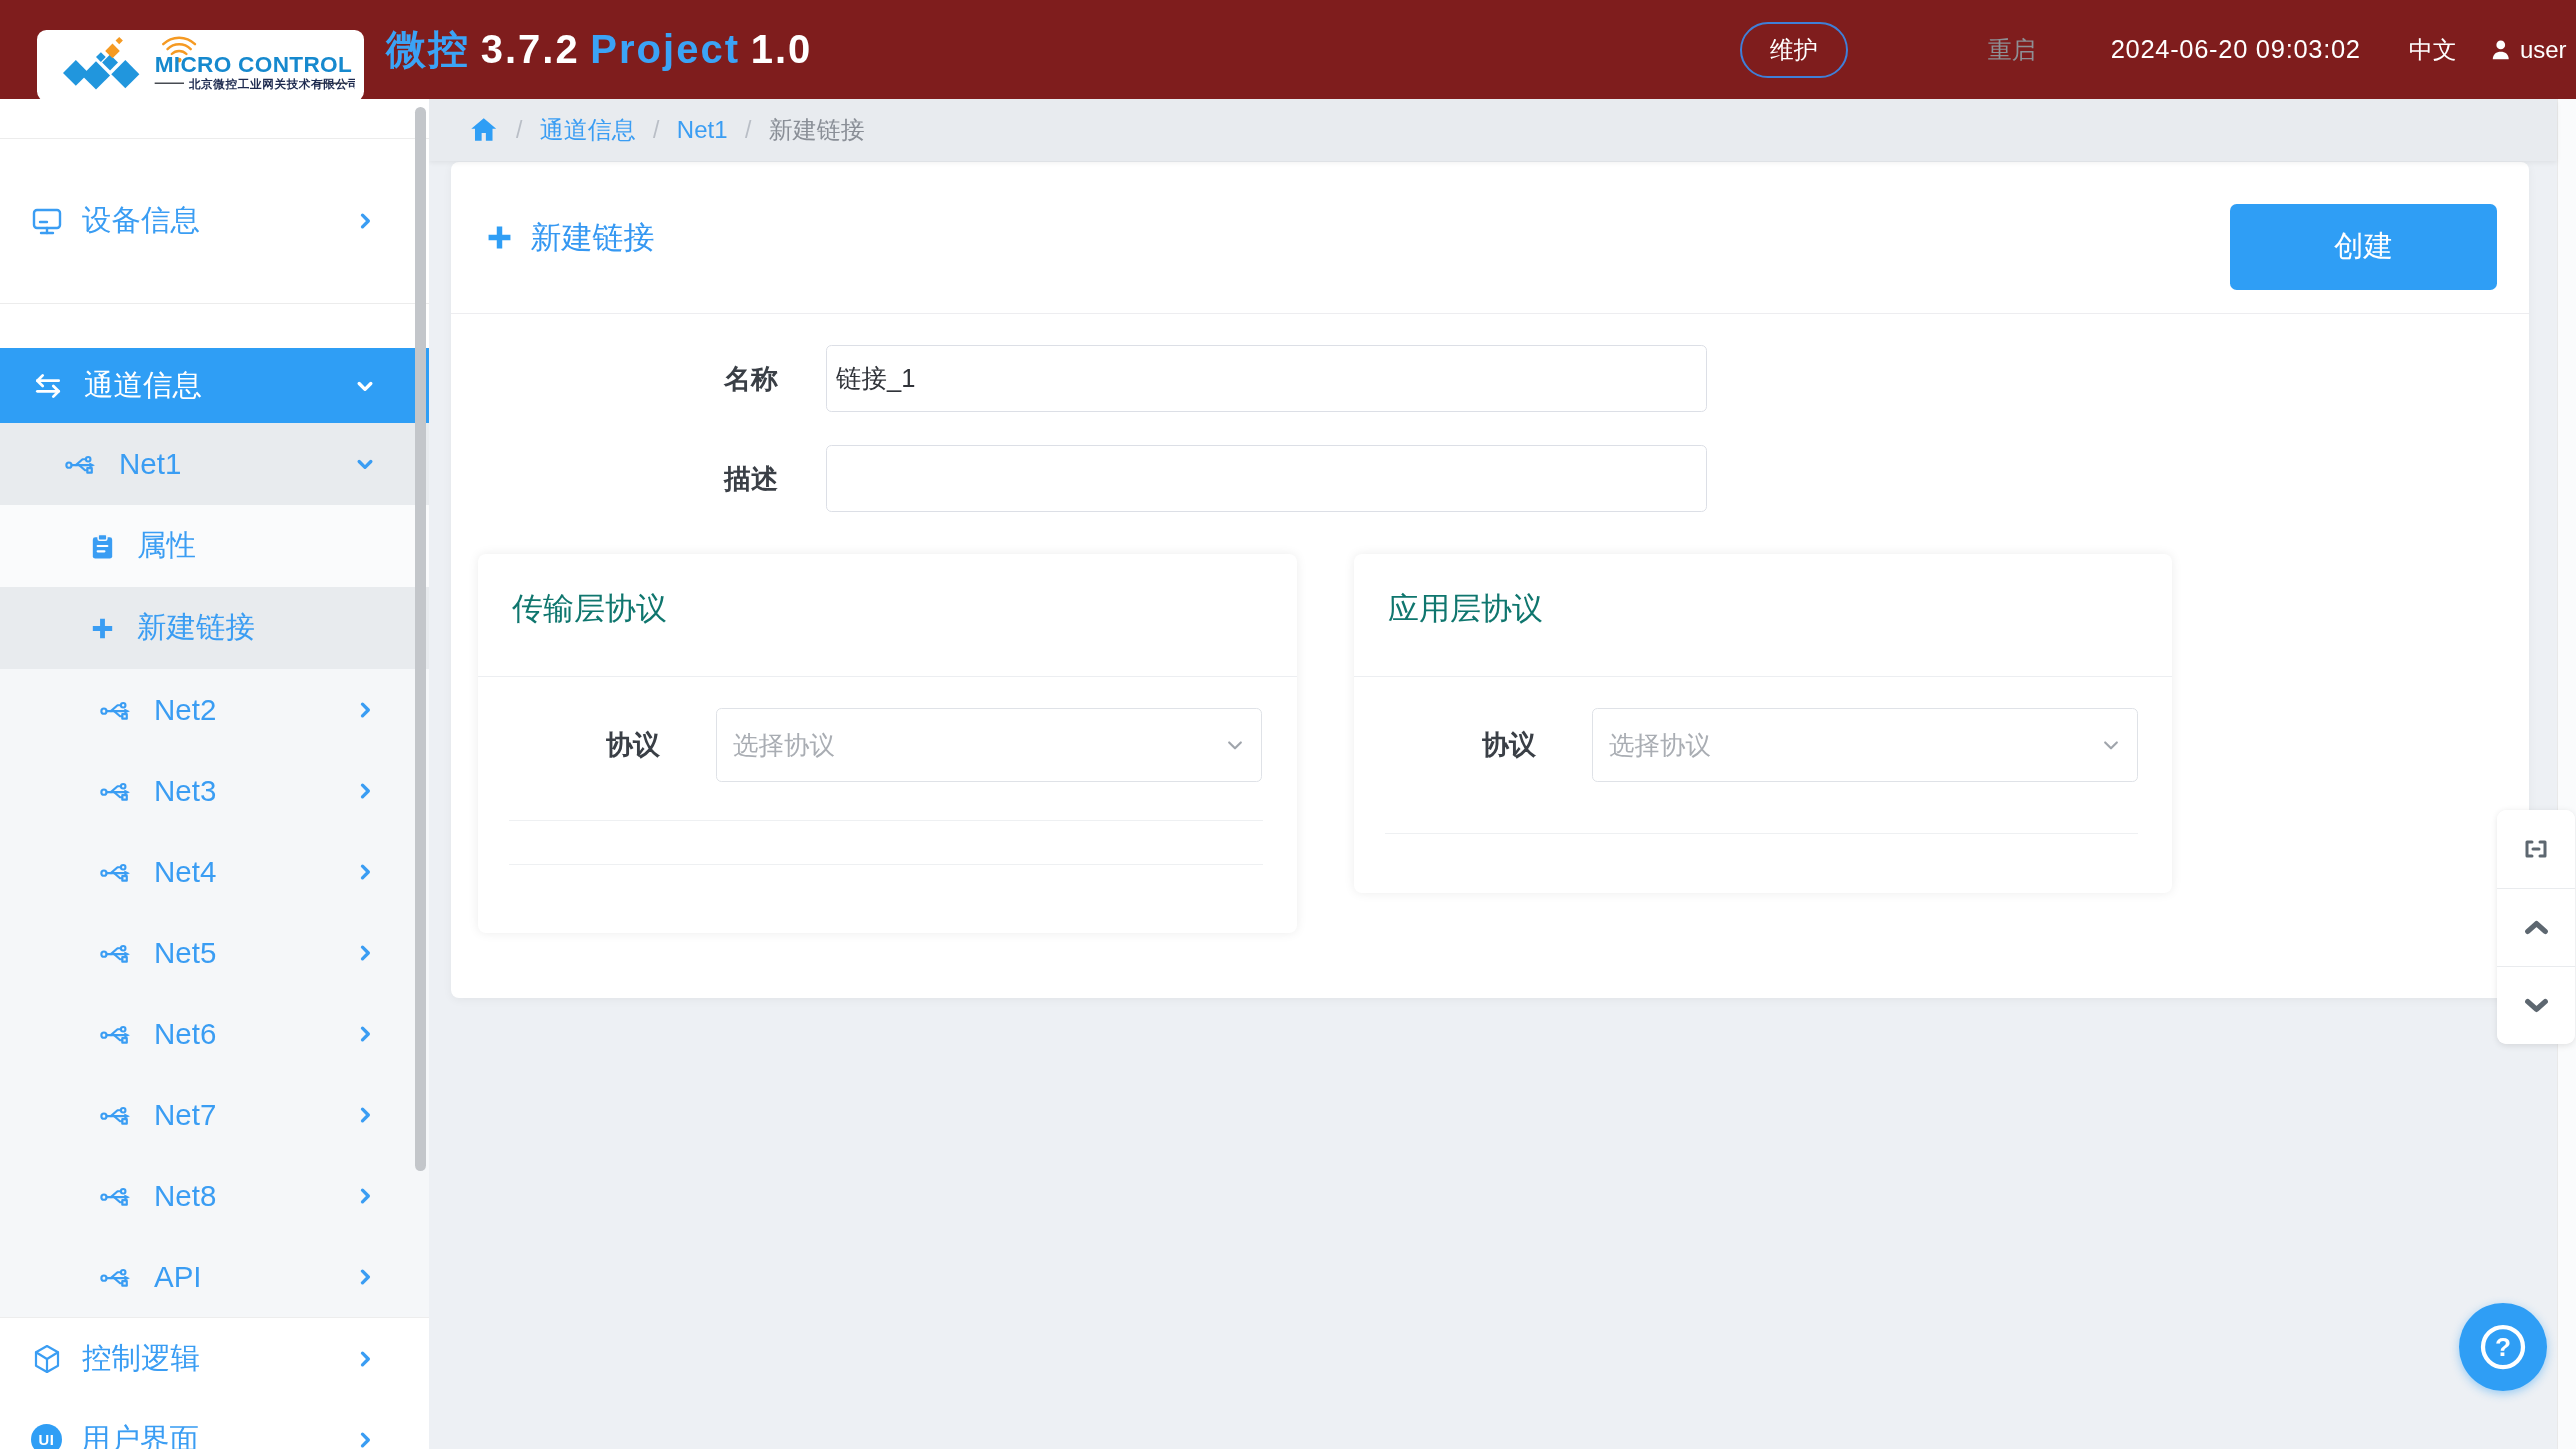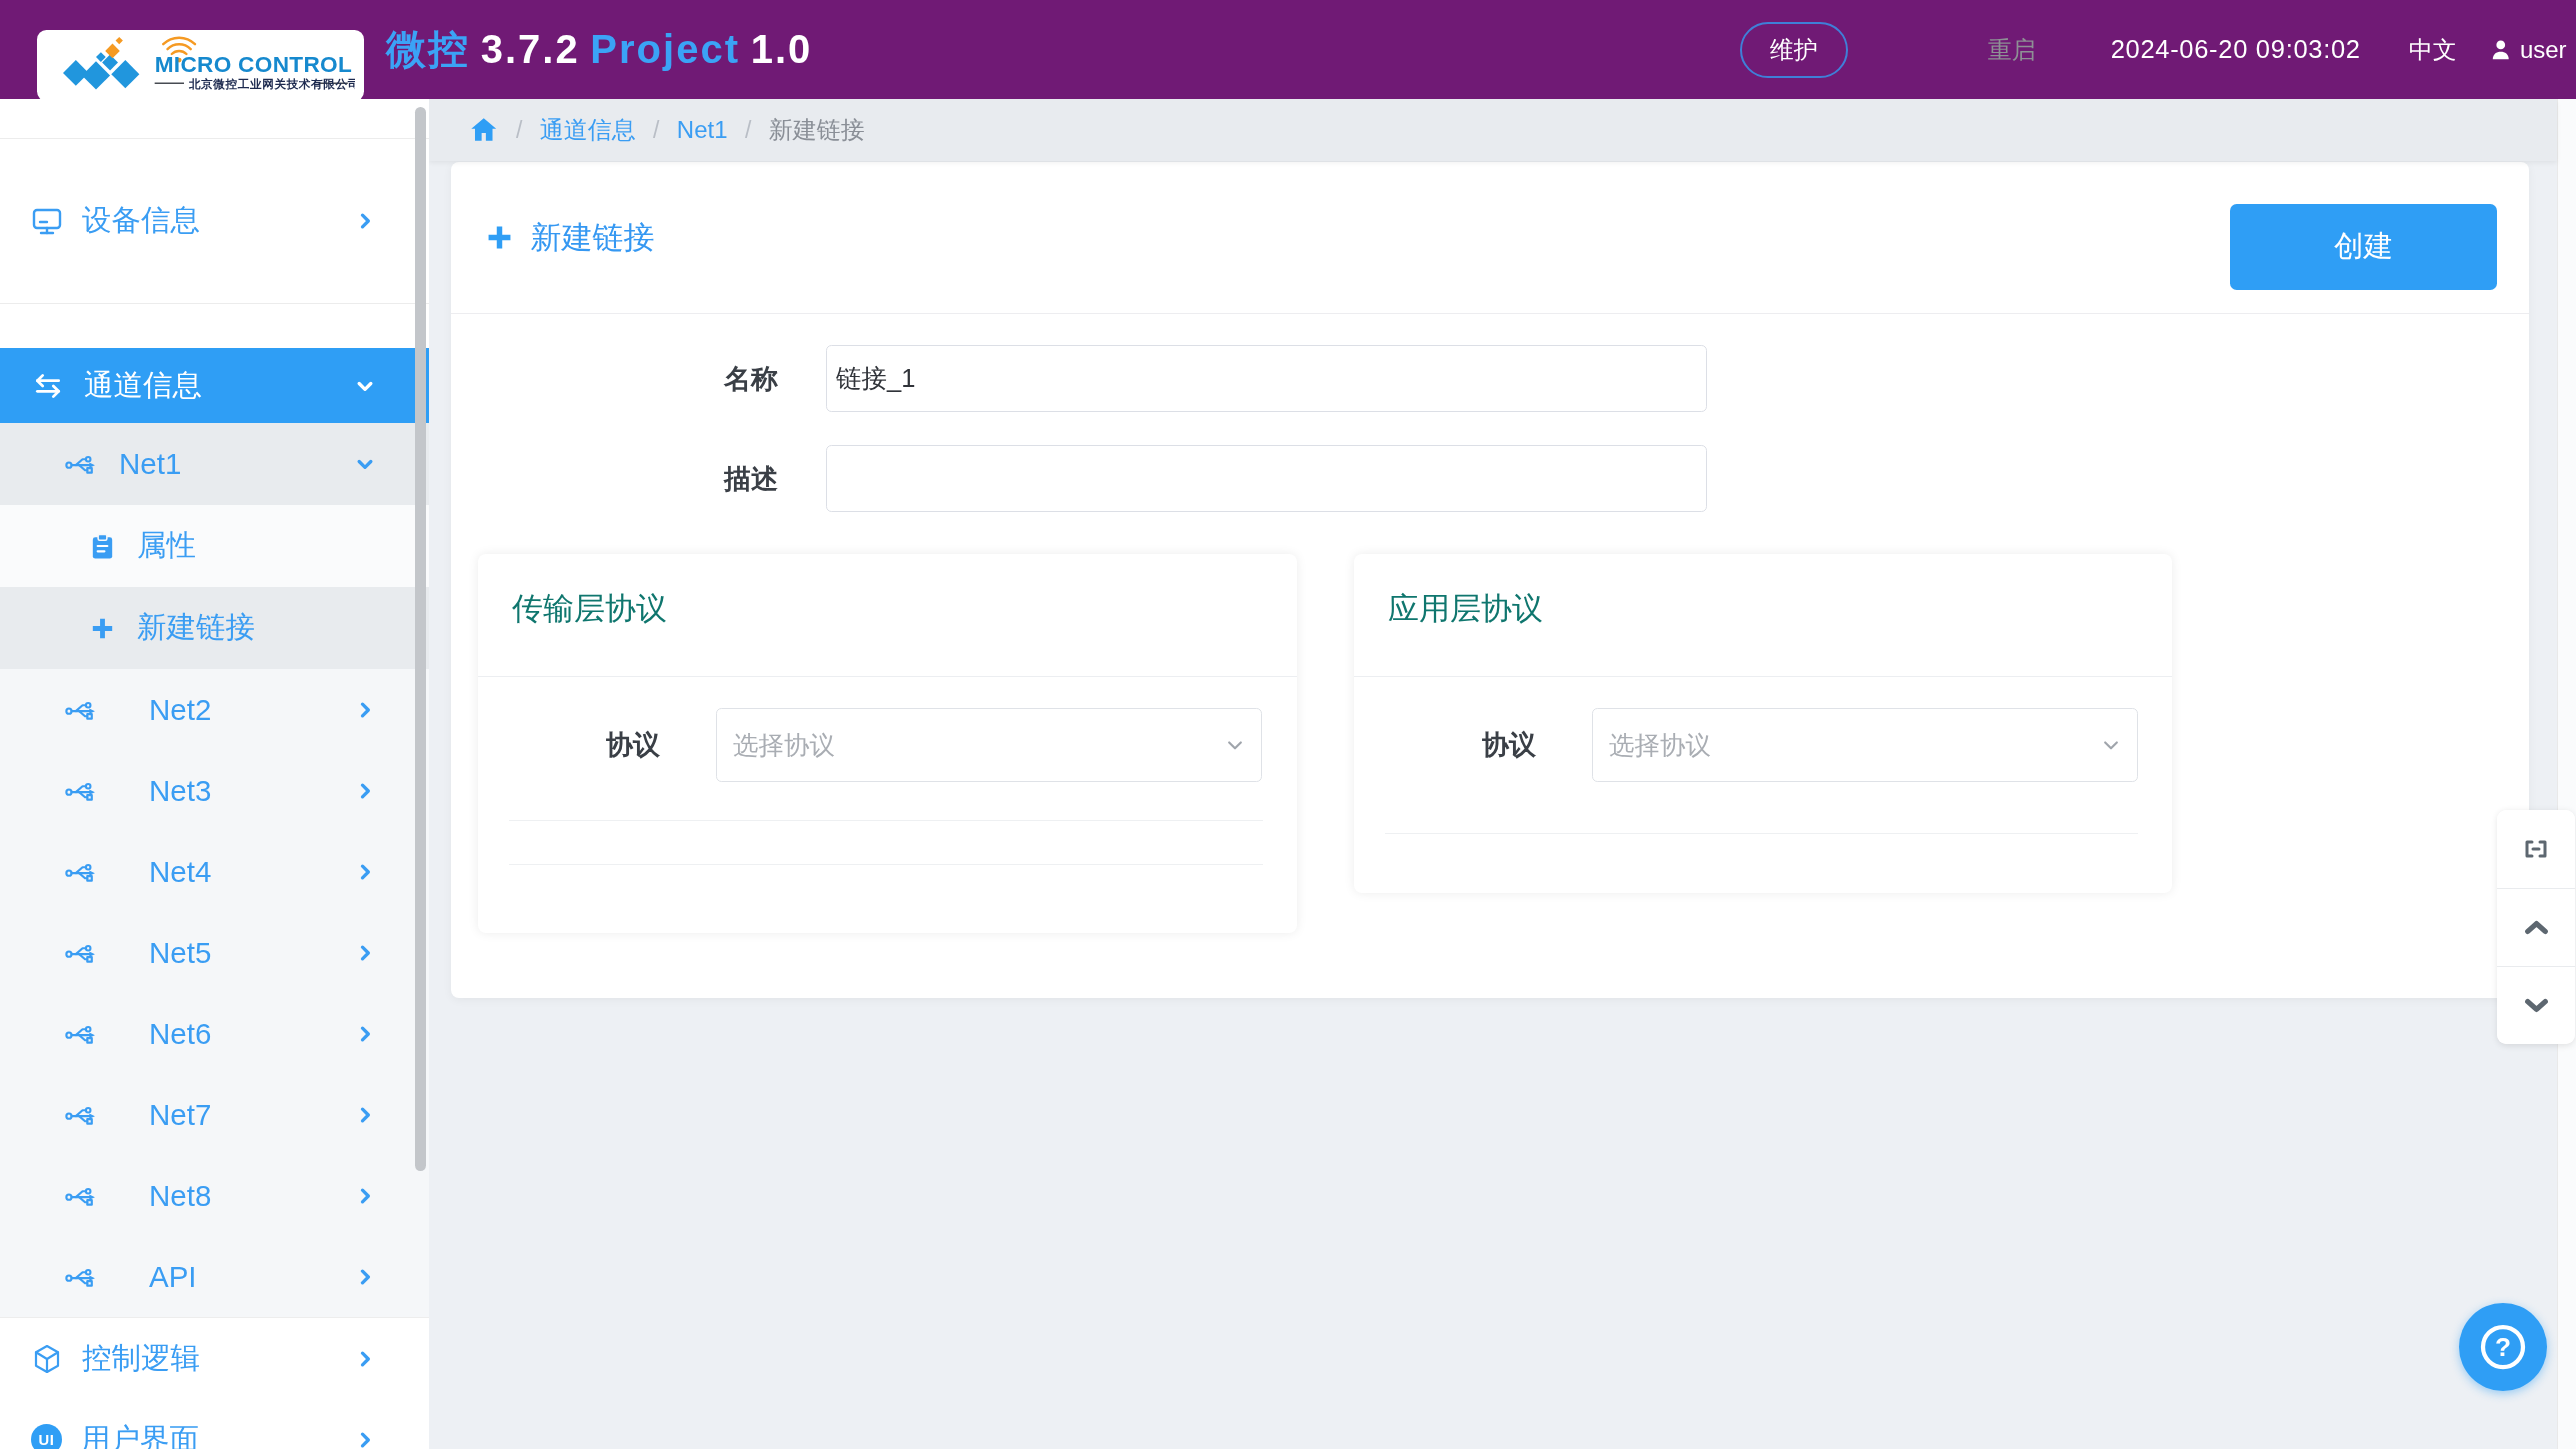--- a/index.html
+++ b/index.html
@@ -5,21 +5,21 @@
   html,body{margin:0;padding:0;}
   body{
     width:2576px;height:1449px;position:relative;overflow:hidden;
     background:#edf0f4;
     font-family:"Liberation Sans","DejaVu Sans",sans-serif;
     -webkit-font-smoothing:antialiased;
   }
   svg{display:block;}
 
   
-  .hdr{position:absolute;left:0;top:0;width:2576px;height:99px;background:#701a75;z-index:30;}
+  .hdr{position:absolute;left:0;top:0;width:2576px;height:99px;background:#7f1d1d;z-index:30;}
   .logo-box{position:absolute;left:37px;top:29.5px;width:327px;height:71px;background:#fff;border-radius:9.4px;
     display:flex;align-items:center;justify-content:center;overflow:hidden;}
   .app-title{position:absolute;left:386px;top:0;height:99px;display:flex;align-items:center;
     font-size:40px;font-weight:bold;letter-spacing:2px;white-space:nowrap;}
   .app-title span{margin-right:10.7px;}
   .t-blue{color:#3ba3f6;}
   .t-white{color:#fff;}
   .hdr-right{position:absolute;right:9.4px;top:0;height:99px;display:flex;align-items:center;}
   .pill{height:52px;padding:0 28px;border:2px solid #3f7fd8;border-radius:29.5px;color:#fff;font-size:24px;
     display:flex;align-items:center;background:transparent;cursor:pointer;}
@@ -36,21 +36,21 @@
   .row .lbl{margin-left:19px;}
   .row .chev{margin-left:auto;margin-right:54px;display:flex;}
   .r-device{height:164px;border-bottom:0.7px solid #ececec;padding-left:31px;}
   .gap66{height:44px;}
   .r-channel{height:75px;background:#2f9ef5;color:#fff;padding-left:31px;}
   .r-net1{height:82px;background:#e8ebee;padding-left:64px;}
   .r-sub{height:82px;padding-left:87px;}
   .r-attr{background:#fafbfc;}
   .r-new{background:#e8ebee;}
   .netgroup{background:#f5f7f9;border-bottom:0.7px solid #ededed;}
-  .r-net{height:81px;padding-left:64px;gap:30px;}
+  .r-net{height:81px;padding-left:99px;}
   .r-ctl,.r-ui{height:81px;padding-left:31px;background:#fff;}
   .ui-badge{width:31px;height:31px;border-radius:50%;background:#2f9ef5;color:#fff;font-size:14.8px;font-weight:bold;
     display:flex;align-items:center;justify-content:center;letter-spacing:0.7px;}
   .sb-thumb{position:absolute;right:3.4px;top:8px;width:10.7px;height:1064px;background:#c3c6ca;border-radius:5.4px;}
 
   
   .crumbbar{position:absolute;left:429px;top:99px;width:2128px;height:62px;background:#e8ebef;
     box-shadow:0 3.4px 4.7px rgba(0,0,0,0.06);display:flex;align-items:center;padding-left:40px;
     font-size:24px;z-index:10;box-sizing:border-box;}
   .sep{color:#b9bec6;margin:0 17.4px;font-size:23px;}

